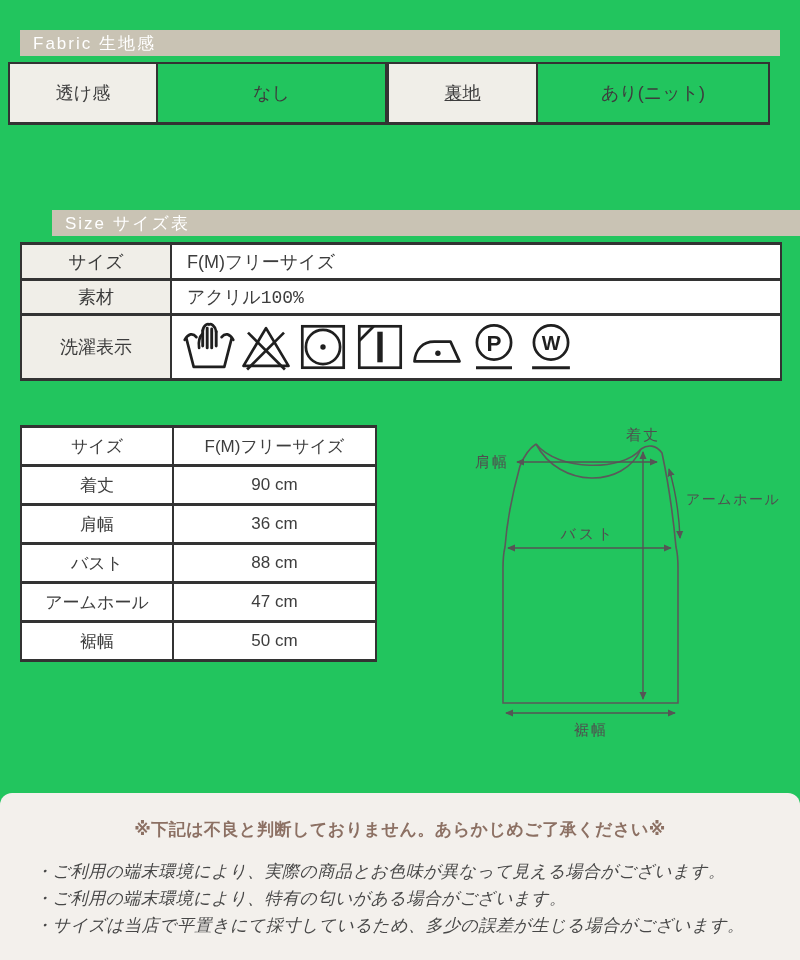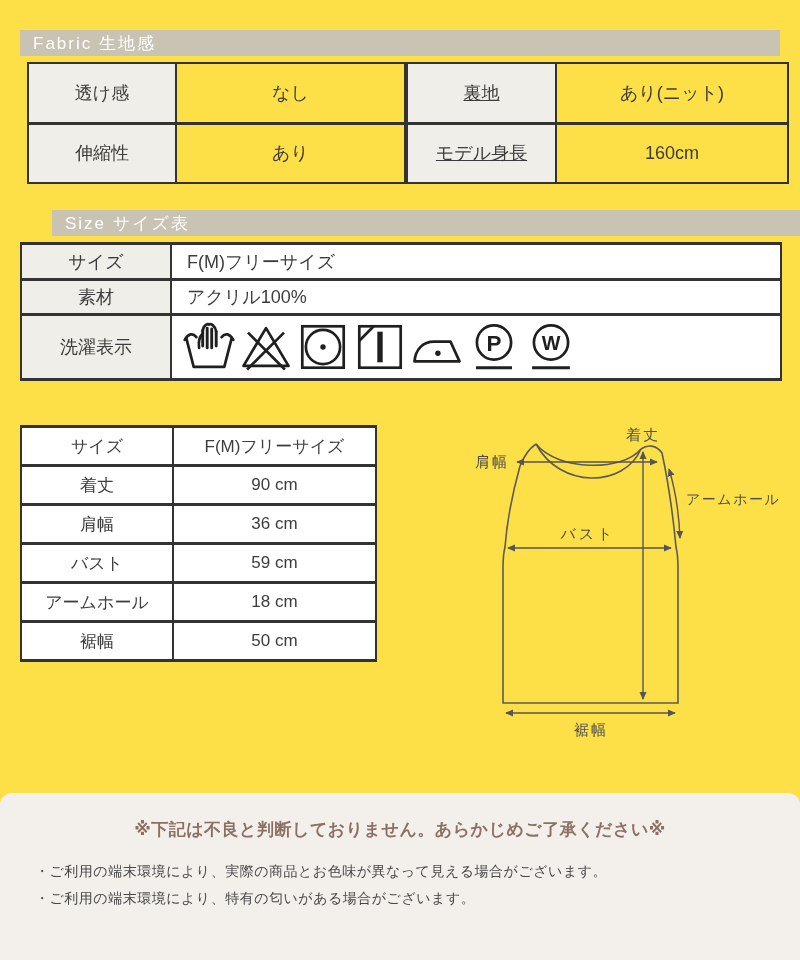--- a/index.html
+++ b/index.html
@@ -1,47 +1,47 @@
 <!DOCTYPE html>
 <html><head>
 <meta charset="utf-8">
 <style>
   * { margin:0; padding:0; box-sizing:border-box; }
   html,body { background:#ffffff; }
   body { font-family:"Liberation Sans","DejaVu Sans",sans-serif; color:#3d3d3d; }
-  .page { position:relative; width:800px; height:960px; background:#fde047; overflow:hidden; }
+  .page { position:relative; width:800px; height:960px; background:#22c55e; overflow:hidden; }
 
   
   .section-header {
     position:absolute; left:20px; width:760px; height:26px;
     background:#c9c3b4; color:#ffffff;
     font-size:17px; letter-spacing:2px; font-weight:500;
     display:flex; align-items:center; padding-left:13px;
   }
   .fabric-header { top:30px; }
   .size-header { top:210px;margin-left:32px; }
 
   
   table { border-collapse:collapse; table-layout:fixed; }
   td { border:2px solid #333333; font-size:18px; text-align:center; vertical-align:middle; color:#3d3d3d; }
   .label-cell { background:#f0eee8; }
 
-  .fabric-table { position:absolute; left:27px; top:62px; width:760px; border:2px solid #737373; }
+  .fabric-table { position:absolute; left:8px; top:62px; width:760px; border:2px solid #737373; }
   .fabric-table td { height:60px; }
   .fabric-table tr:first-child td { border-bottom:3px solid #333333; }
   .fabric-table td.sep { border-left:4px solid #333333;text-decoration:underline; }
   .fabric-table col.c1 { width:148px; } .fabric-table col.c2 { width:230px; }
   .fabric-table col.c3 { width:150px; } .fabric-table col.c4 { width:232px; }
 
   .size-table { position:absolute; left:20px; top:242px; width:760px; border:2px solid #333333; }
   .size-table col.c1 { width:150px; } .size-table col.c2 { width:610px; }
   .size-table td { border-width:3px 2px; }
   .size-table td.value-cell { text-align:left; padding-left:15px; background:#ffffff; }
   .size-table tr.r1 td { height:36px; }
-  .size-table tr.r2 td { height:35px; }
+  .size-table tr.r2 td { height:35px;font-family:Liberation Mono, monospace; }
   .size-table tr.r3 td { height:58px; }
   .care-cell { padding:4px 0 4px 10px !important; }
   .care-symbols { display:flex; align-items:center; gap:3px; }
   .care-symbols svg { display:block; }
 
   .meas-table { position:absolute; left:20px; top:425px; width:355px; border:2px solid #333333; }
   .meas-table col.c1 { width:152px; } .meas-table col.c2 { width:203px; }
   .meas-table td { height:39px; font-size:17px; border-width:3px 2px; background:#ffffff; }
 
   
@@ -52,21 +52,21 @@
   .notes {
     position:absolute; left:0; top:793px; width:800px; height:197px;
     background:#f3f0ec;
     border-radius:12px;
   }
   .notes-title {
     margin-top:25px; text-align:center;
     color:#8c7063; font-size:17px; font-weight:600; letter-spacing:0.5px;
   }
   .notes-list { margin:17px 0 0 35px; }
-  .notes-item { font-size:14px; color:#474747; line-height:27px; letter-spacing:0.5px; }
+  .notes-item { font-size:17px; color:#474747; line-height:27px; letter-spacing:0.5px;font-style:italic; }
 </style>
 </head>
 <body>
 
 <div class="page">
 
   <div class="section-header fabric-header">
     <span>Fabric 生地感</span>
   </div>
 
@@ -77,26 +77,20 @@
         <col class="c3">
         <col class="c4">
       </colgroup>
     <tbody>
         <tr>
       <td class="label-cell">透け感</td>
       <td>なし</td>
       <td class="label-cell sep">裏地</td>
       <td>あり(ニット)</td>
     </tr>
-    <tr>
-      <td class="label-cell">伸縮性</td>
-      <td>あり</td>
-      <td class="label-cell sep">モデル身長</td>
-      <td>160cm</td>
-    </tr>
   </tbody>
     </table>
 
   <div class="section-header size-header">
     <span>Size サイズ表</span>
   </div>
 
   <table class="size-table">
     <colgroup>
         <col class="c1">
@@ -181,25 +175,25 @@
     <tr>
       <td>着丈</td>
       <td>90 cm</td>
     </tr>
     <tr>
       <td>肩幅</td>
       <td>36 cm</td>
     </tr>
     <tr>
       <td>バスト</td>
-      <td>59 cm</td>
+      <td>88 cm</td>
     </tr>
     <tr>
       <td>アームホール</td>
-      <td>18 cm</td>
+      <td>47 cm</td>
     </tr>
     <tr>
       <td>裾幅</td>
       <td>50 cm</td>
     </tr>
   </tbody>
     </table>
 
   <svg class="diagram" width="368" height="345" viewBox="430 413 368 345" fill="none">
     <defs>
@@ -227,16 +221,17 @@
     <text x="686" y="504" text-anchor="start" font-size="14" letter-spacing="1.5">アームホール</text>
     <text x="588" y="539" text-anchor="middle" font-size="15" letter-spacing="3">バスト</text>
     <text x="591" y="735" text-anchor="middle" font-size="15" letter-spacing="2">裾幅</text>
   </svg>
 
   <div class="notes">
     <div class="notes-title">※下記は不良と判断しておりません。あらかじめご了承ください※</div>
     <div class="notes-list">
       <div class="notes-item">・ご利用の端末環境により、実際の商品とお色味が異なって見える場合がございます。</div>
       <div class="notes-item">・ご利用の端末環境により、特有の匂いがある場合がございます。</div>
+      <div class="notes-item">・サイズは当店で平置きにて採寸しているため、多少の誤差が生じる場合がございます。</div>
     </div>
   </div>
 
 </div>
 
 </body></html>

